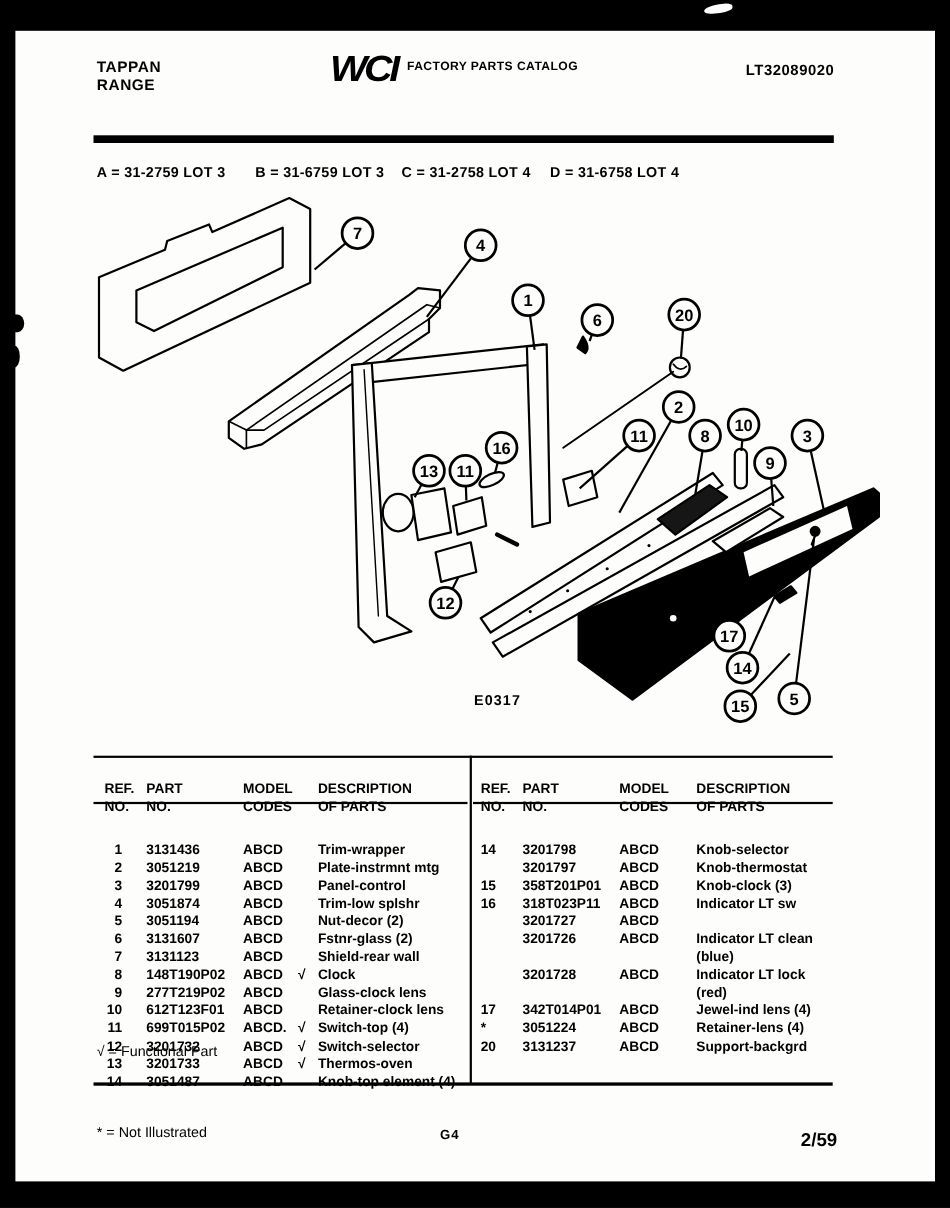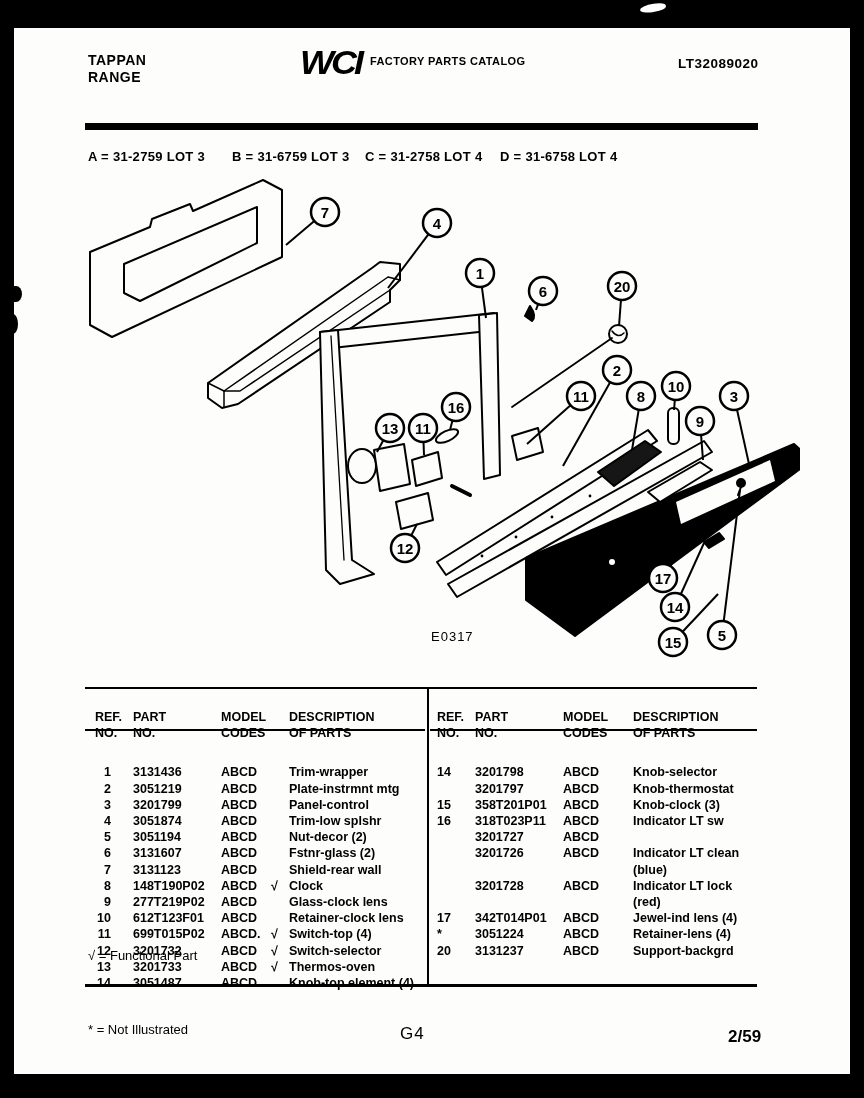--- a/index.html
+++ b/index.html
@@ -11,40 +11,40 @@
   .brand{left:88px;top:52px;font-size:14px;font-weight:bold;line-height:17px;letter-spacing:.5px;white-space:pre-line;}
   .logo{left:300px;top:42px;font-size:36px;font-weight:bold;font-style:italic;letter-spacing:-3px;transform:scaleY(.92);}
   .cat-title{left:370px;top:55px;font-size:11px;font-weight:bold;letter-spacing:.4px;}
   .pubcode{left:678px;top:56px;font-size:13.5px;font-weight:bold;letter-spacing:.5px;}
   .rule-top{left:85px;top:123px;width:673px;height:7px;background:#000;}
   
   .lots{top:149px;left:0;width:864px;font-size:13px;font-weight:bold;height:18px;padding-left:36px;}
   .lots span{position:absolute;white-space:nowrap;letter-spacing:.3px;}
   
   svg text{font-family:"Liberation Sans",sans-serif;}
-  .figcode{left:431px;top:629px;font-size:13px;font-weight:normal;letter-spacing:1px;}
+  .figcode{left:431px;top:629px;font-size:13px;font-weight:bold;letter-spacing:1px;}
   
   .tline{background:#000;}
   
   .ptable{font-size:12.5px;font-weight:bold;line-height:16.2px;margin-top:12px;}
   .t-head{display:grid;white-space:pre-line;}
   .t-head-l{grid-template-columns:45px 88px 68px 1fr;}
   .t-head-r{grid-template-columns:45px 88px 70px 1fr;}
   .t-body{margin-top:23px;}
   .t-row{display:grid;}
   .t-row-l{grid-template-columns:45px 88px 50px 18px 1fr;}
   .t-row-r{grid-template-columns:45px 88px 70px 1fr;}
   .t-cell{white-space:pre-line;}
   .t-row-l .t-cell:first-child{text-align:right;padding-right:22px;}
   .t-row-r .t-cell:first-child{padding-left:7px;}
   .t-hcell:first-child{padding-left:7px;}
   
   .fn1{left:88px;top:948px;font-size:13px;font-weight:normal;}
   .fn2{left:88px;top:1022px;font-size:13px;font-weight:normal;}
-  .pageno{left:400px;top:1024px;font-size:17px;font-weight:normal;letter-spacing:1px;}
+  .pageno{left:400px;top:1024px;font-size:12px;font-weight:bold;letter-spacing:1px;}
   .sheetno{left:728px;top:1027px;font-size:17px;font-weight:bold;text-align:center;}
   
   .art1{left:640px;top:4px;width:26px;height:8px;background:#fff;border-radius:60% 40% 50% 50%;transform:rotate(-8deg);}
   .art2{left:10px;top:286px;width:12px;height:16px;background:#000;border-radius:0 60% 60% 0;}
   .art3{left:8px;top:314px;width:10px;height:20px;background:#000;border-radius:0 50% 50% 0;}
 </style>
 </head>
 <body>
 
 <div class="abs page"></div>

